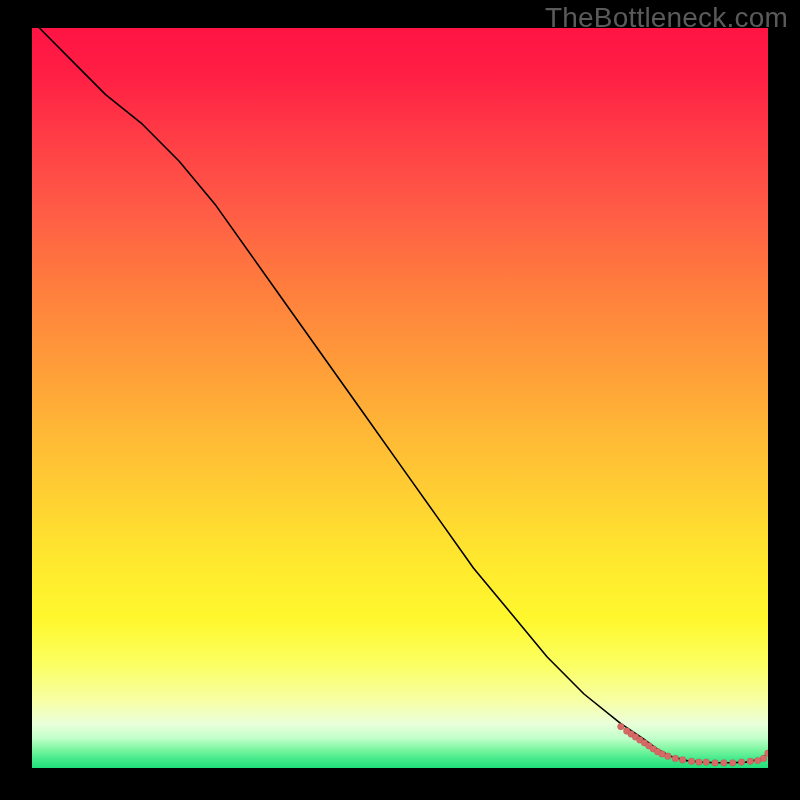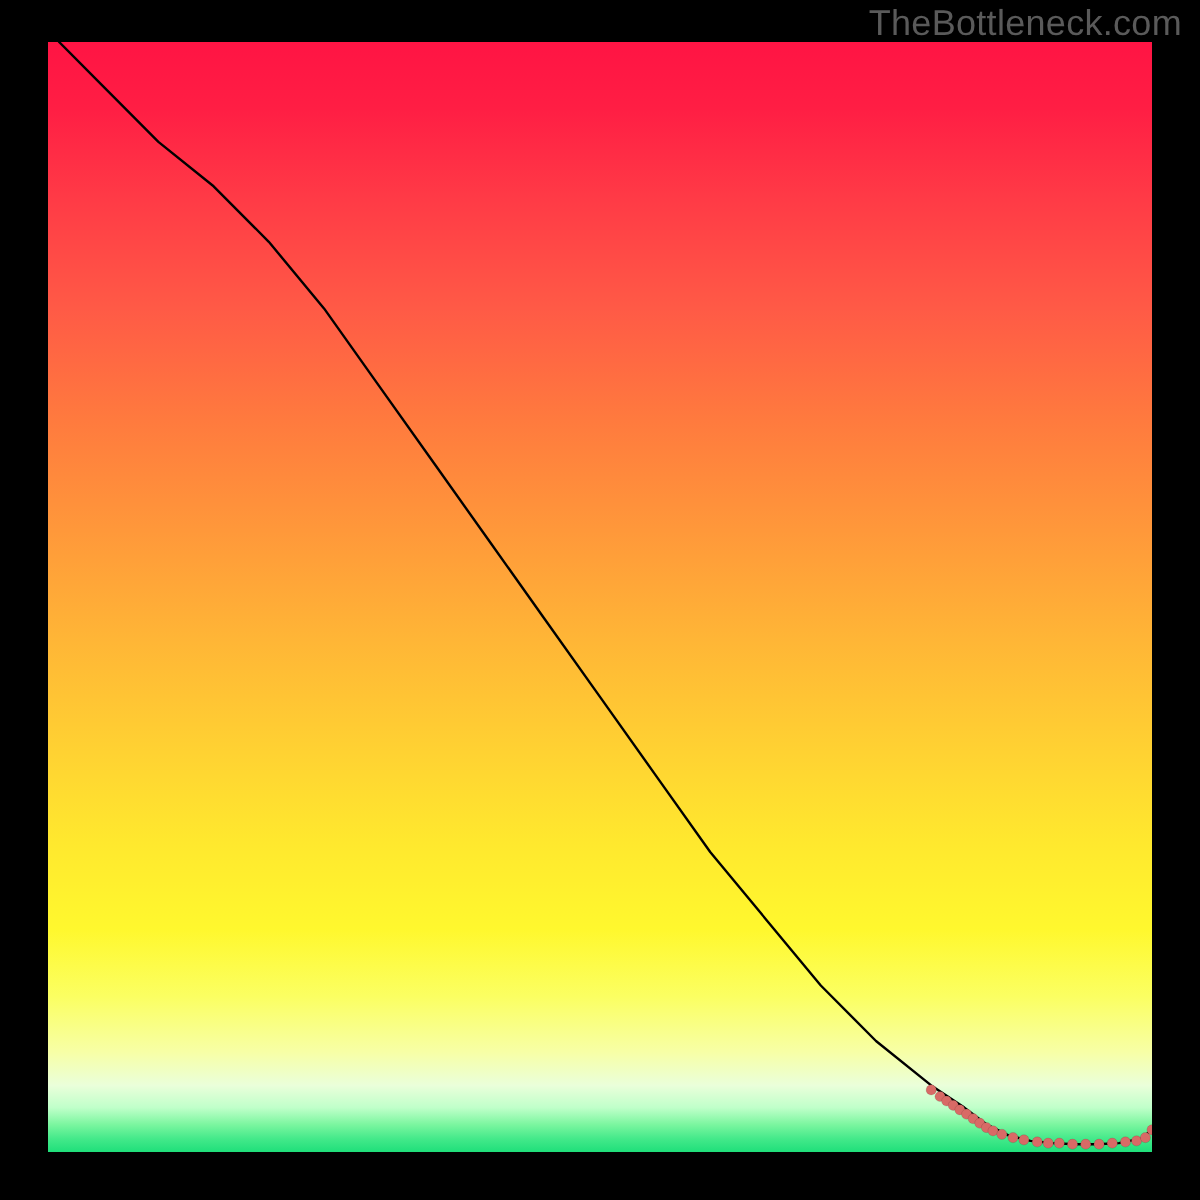--- a/index.html
+++ b/index.html
@@ -15,21 +15,21 @@
     position: relative;
     width: 800px;
     height: 800px;
     background: #000;
   }
   .watermark {
     position: absolute;
     top: 2px;
     right: 12px;
     color: #5a5a5a;
-    font-size: 24px;
+    font-size: 28px;
     font-weight: 500;
     letter-spacing: 0.2px;
     user-select: none;
   }
   .plot-area {
     position: absolute;
     left: 32px;
     top: 28px;
     width: 736px;
     height: 740px;

